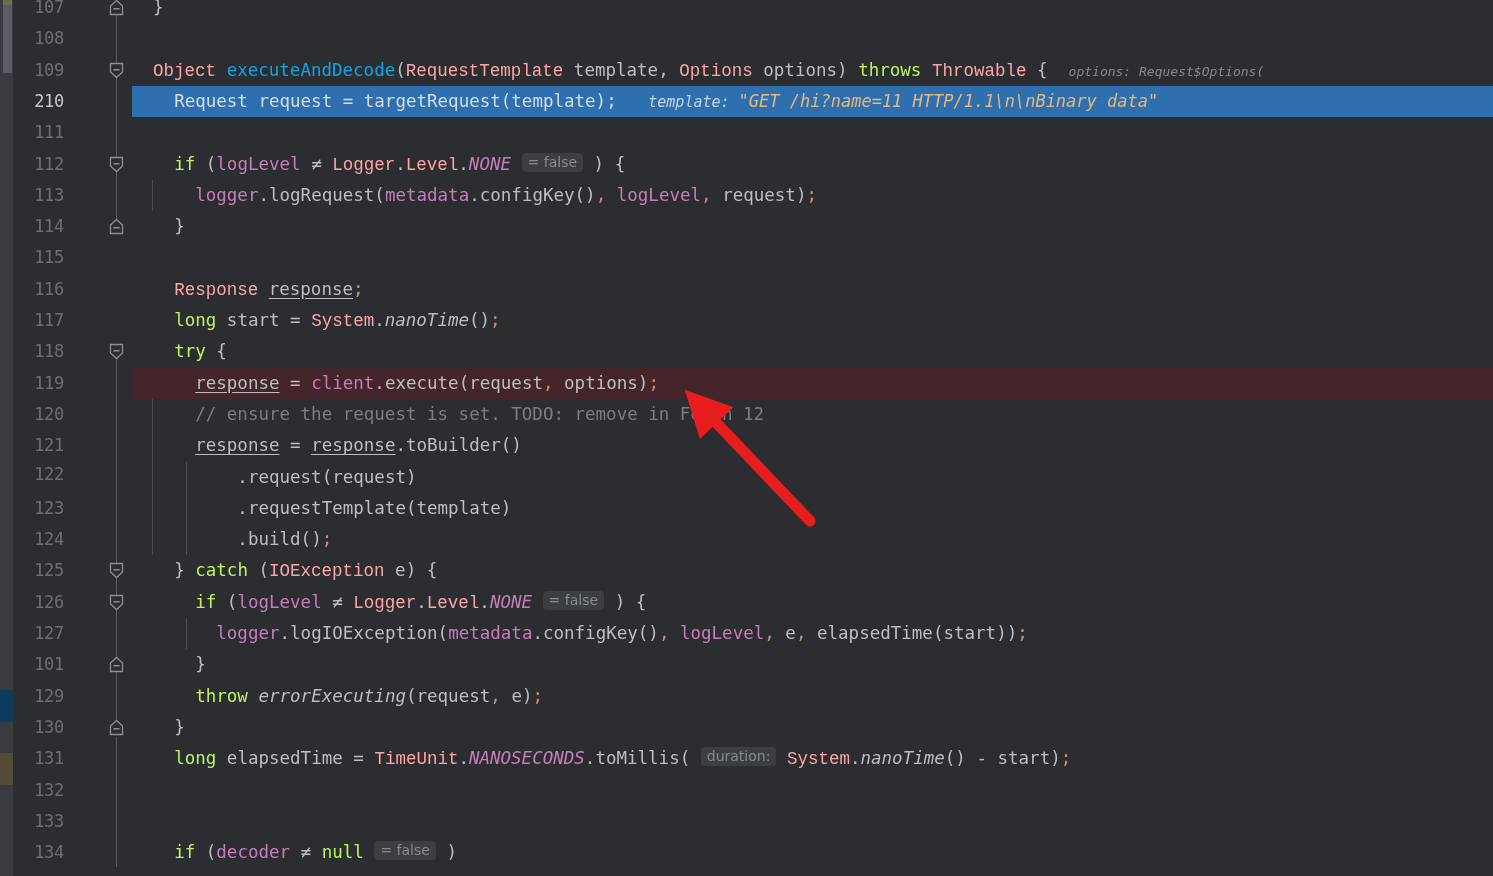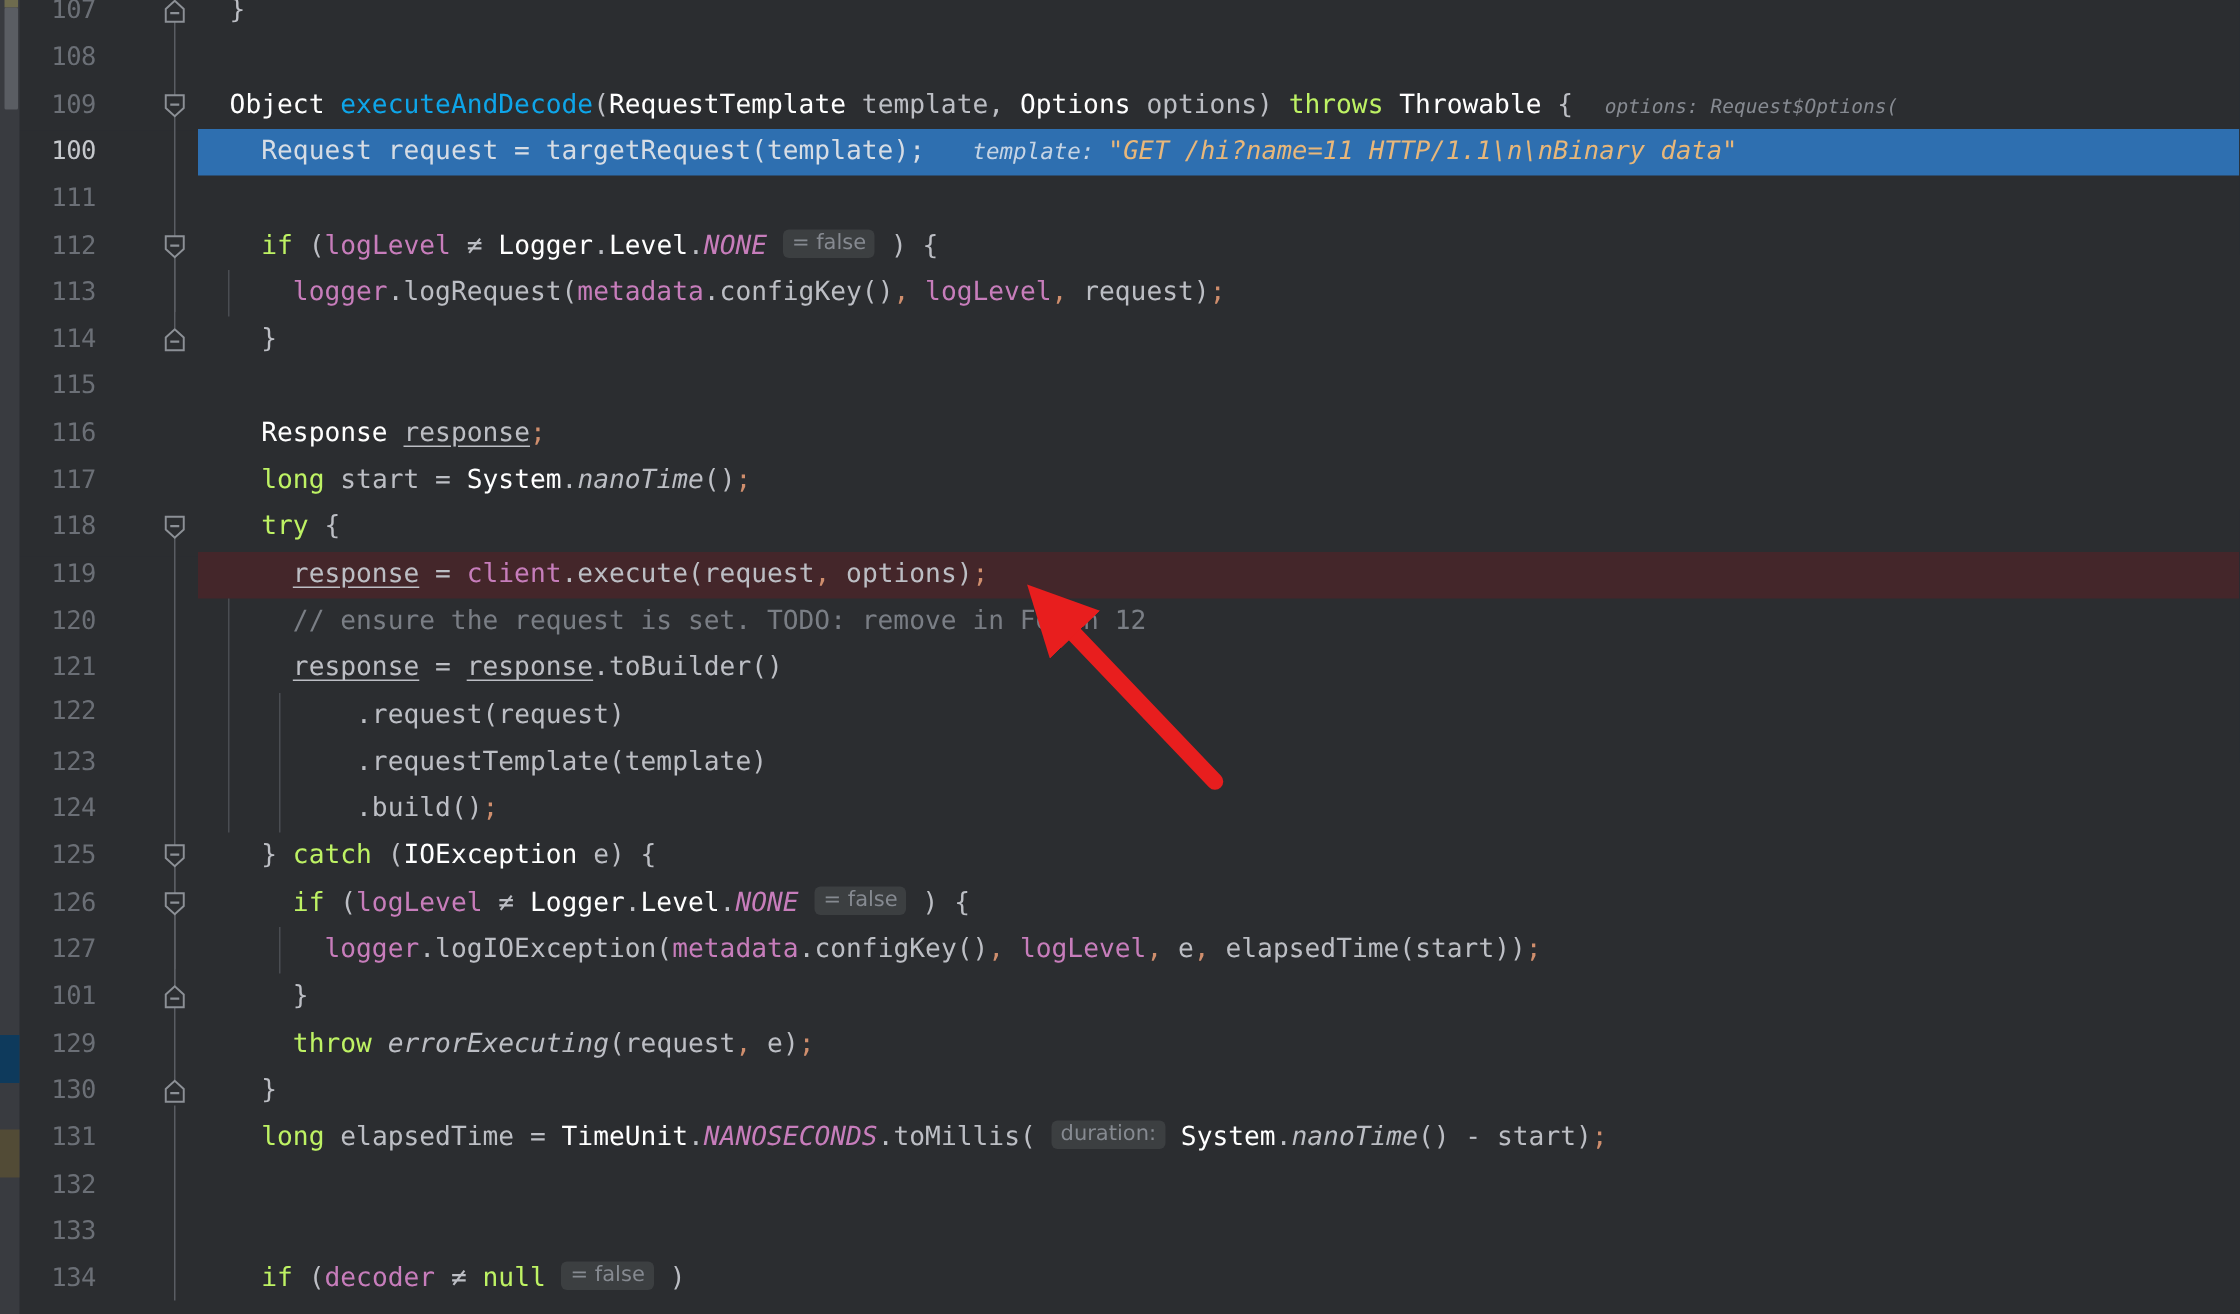--- a/index.html
+++ b/index.html
@@ -136,21 +136,21 @@
   
   .indent-guide {
     position: absolute;
     width: 1px;
     background: #4A4D52;
     z-index: 2;
   }
 
   
   .kw   { color: #bef264; }          
-  .id   { color: #ffffff; }          
+  .id   { color: #fca5a5; font-family: Liberation Mono, monospace; }          
   .fld  { color: #C77DBB; }          
   .mth  { color: #BCBEC4; }          
   .mthd { color: #0ea5e9; }
   .cmt  { color: #7A7E85; }
   .punct{ color: #BCBEC4; }
   .semi { color: #CF8E6D; }
   .stat { color: #C77DBB; font-style: italic; }  
   .statmth { color: #BCBEC4; font-style: italic; } 
   .localvar { color: #BCBEC4; text-decoration: underline; text-underline-offset: 3px; }
   .param{ color: #BCBEC4; }
@@ -202,21 +202,21 @@
     <div class="gutter-row current" style="top:87px;left:119px;width:0;"></div>
   </div>
 
   <div style="position:absolute;left:13px;top:87px;width:119px;height:31px;background:#2B2D30;z-index:3;"></div>
   <div style="position:absolute;left:13px;top:371px;width:119px;height:31px;background:#2B2D30;z-index:3;"></div>
 
   <div id="linenumbers" style="position:absolute;left:13px;top:0;width:119px;height:876px;z-index:4;">
       <div class="linenum" style="top: -8px;">107</div>
       <div class="linenum" style="top: 23.3px;">108</div>
       <div class="linenum" style="top: 54.6px;">109</div>
-      <div class="linenum active" style="top: 85.9px;">100</div>
+      <div class="linenum active" style="top: 85.9px;">210</div>
       <div class="linenum" style="top: 117.2px;">111</div>
       <div class="linenum" style="top: 148.5px;">112</div>
       <div class="linenum" style="top: 179.8px;">113</div>
       <div class="linenum" style="top: 211.1px;">114</div>
       <div class="linenum" style="top: 242.4px;">115</div>
       <div class="linenum" style="top: 273.7px;">116</div>
       <div class="linenum" style="top: 305px;">117</div>
       <div class="linenum" style="top: 336.3px;">118</div>
       <div class="linenum" style="top: 367.6px;">119</div>
       <div class="linenum" style="top: 398.9px;">120</div>

